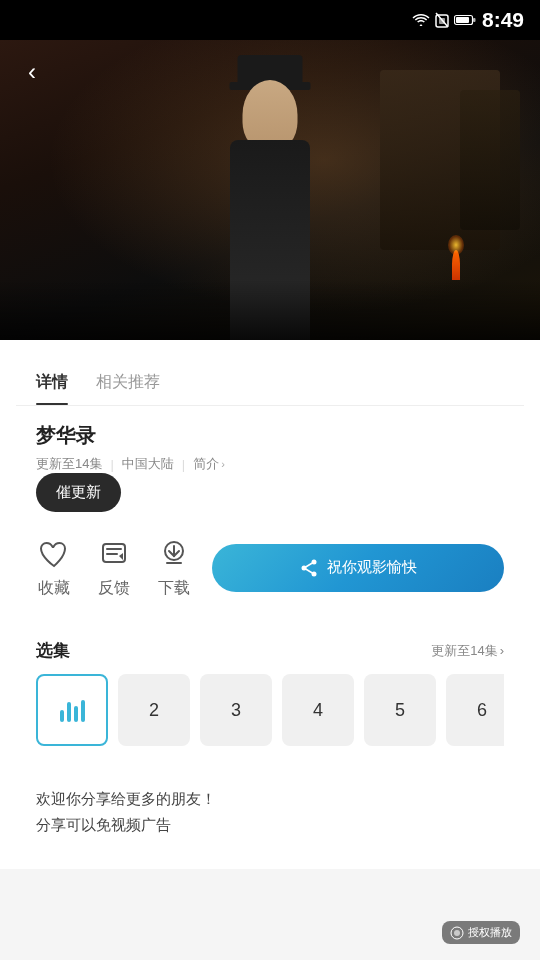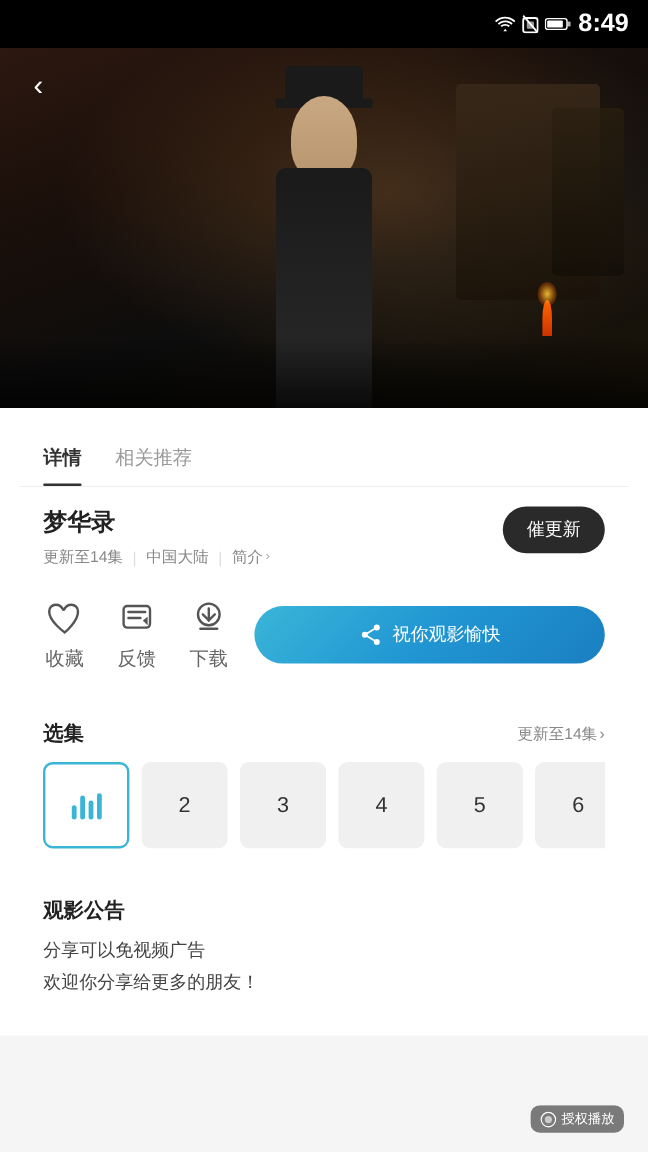--- a/index.html
+++ b/index.html
@@ -169,20 +169,21 @@
 
     
     .drama-info {
       padding: 16px 20px 12px;
       background: #fff;
     }
     .drama-header {
       display: flex;
       align-items: flex-start;
       justify-content: space-between;
+      flex-direction: column;
     }
     .drama-left {
       flex: 1;
     }
     .drama-title {
       font-size: 20px;
       font-weight: 700;
       color: #222;
       margin-bottom: 6px;
     }
@@ -530,24 +531,23 @@
       <div class="episode-item">
         <span>5</span>
       </div>
       <div class="episode-item">
         <span>6</span>
       </div>
     </div>
   </div>
 
   <div class="notice-section">
-    <div class="notice-title">观影公告</div>
     <div class="notice-text">
+      <div>欢迎你分享给更多的朋友！</div>
       <div>分享可以免视频广告</div>
-      <div>欢迎你分享给更多的朋友！</div>
     </div>
   </div>
 
 </div>
 
 <div class="watermark">
   <svg width="14" height="14" viewBox="0 0 14 14">
     <circle cx="7" cy="7" r="6" fill="none" stroke="white" stroke-width="1"></circle>
     <circle cx="7" cy="7" r="3" fill="white" opacity="0.6"></circle>
   </svg>

